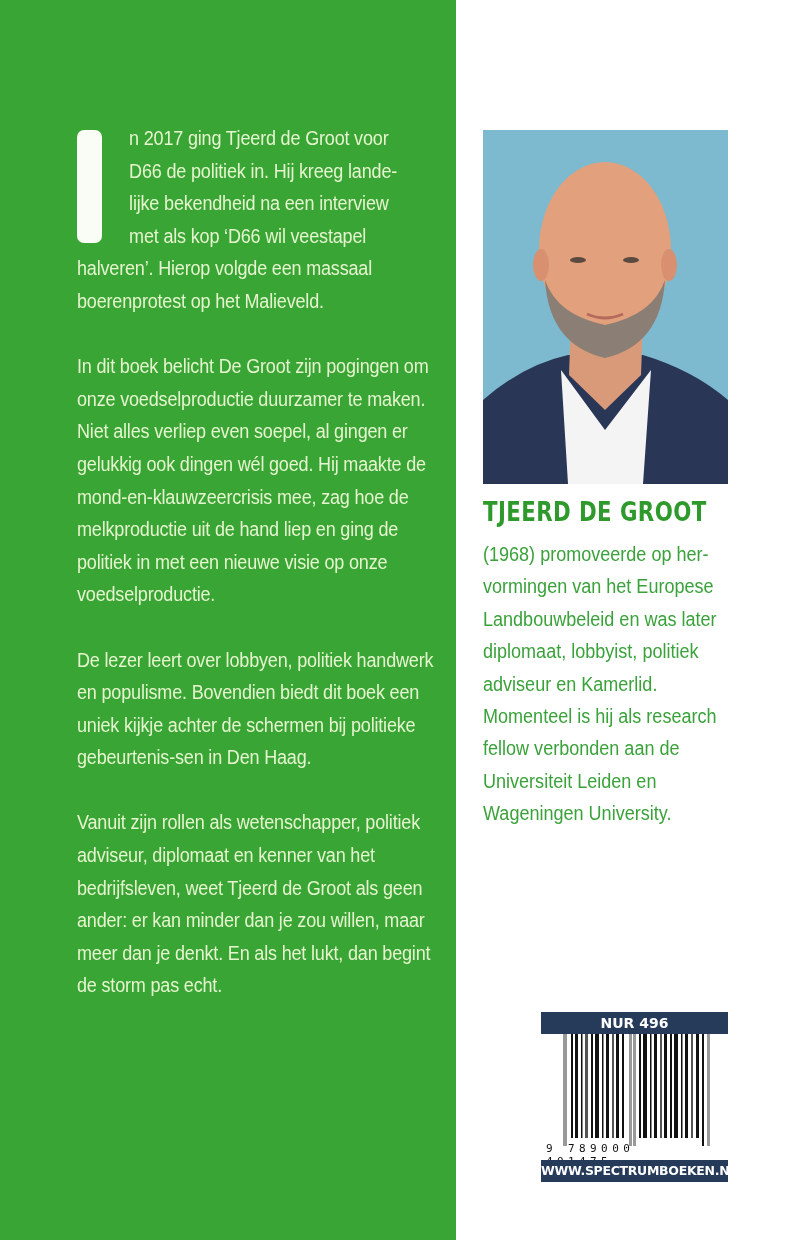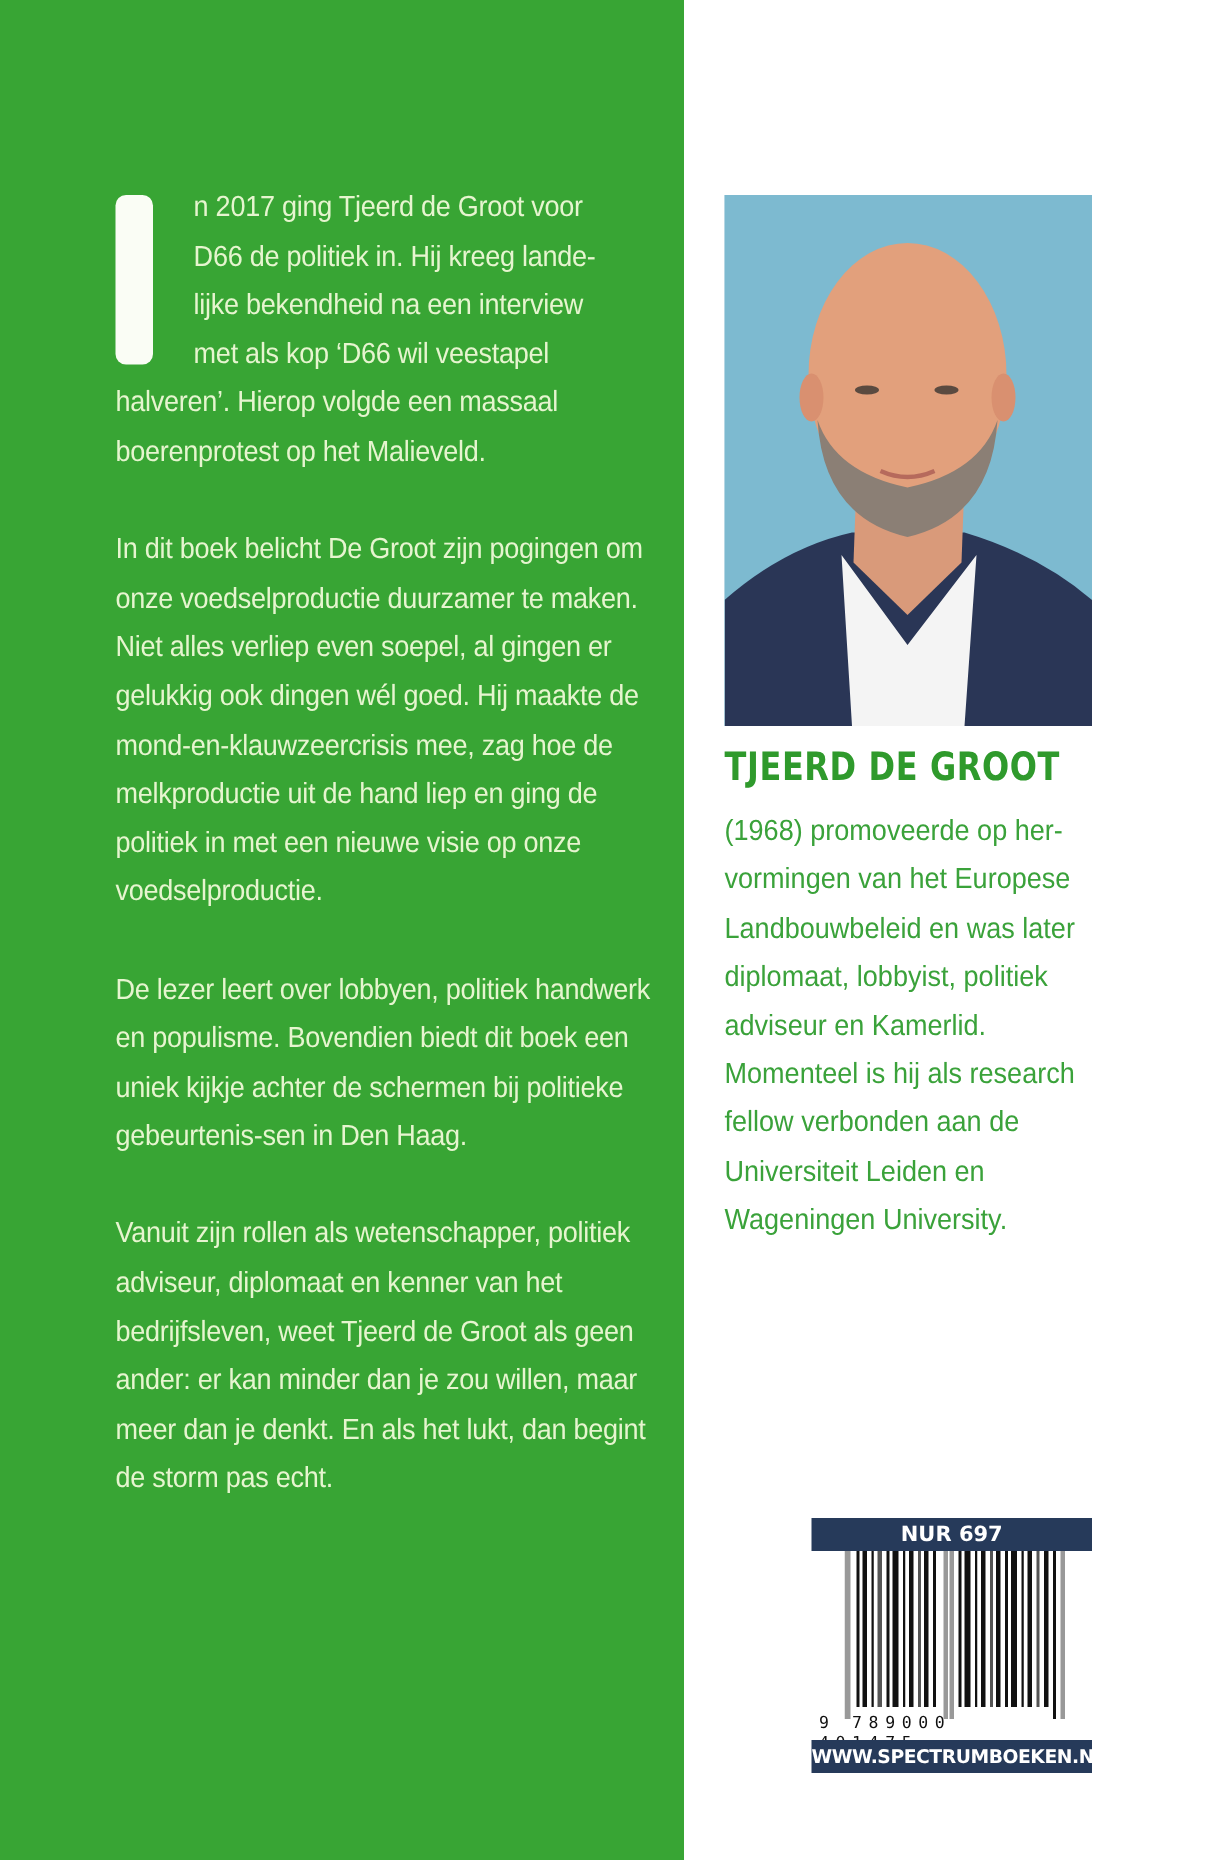--- a/index.html
+++ b/index.html
@@ -85,21 +85,21 @@
   <span>Landbouwbeleid en was later</span>
   <span>diplomaat, lobbyist, politiek</span>
   <span>adviseur en Kamerlid.</span>
   <span>Momenteel is hij als research</span>
   <span>fellow verbonden aan de</span>
   <span>Universiteit Leiden en</span>
   <span>Wageningen University.</span>
 </div>
 
 <div class="barcode-box">
-  <div class="nur">NUR 697</div>
+  <div class="nur">NUR 496</div>
   <svg class="bars" viewBox="0 0 148 112">
     <rect x="0" y="0" width="4" height="112" fill="#999"></rect>
     <rect x="8" y="0" width="2" height="104" fill="#111"></rect>
     <rect x="12" y="0" width="3" height="104" fill="#111"></rect>
     <rect x="18" y="0" width="1.5" height="104" fill="#111"></rect>
     <rect x="22" y="0" width="3" height="104" fill="#555"></rect>
     <rect x="28" y="0" width="2" height="104" fill="#111"></rect>
     <rect x="32" y="0" width="4" height="104" fill="#111"></rect>
     <rect x="39" y="0" width="1.5" height="104" fill="#111"></rect>
     <rect x="43" y="0" width="3" height="104" fill="#111"></rect>

